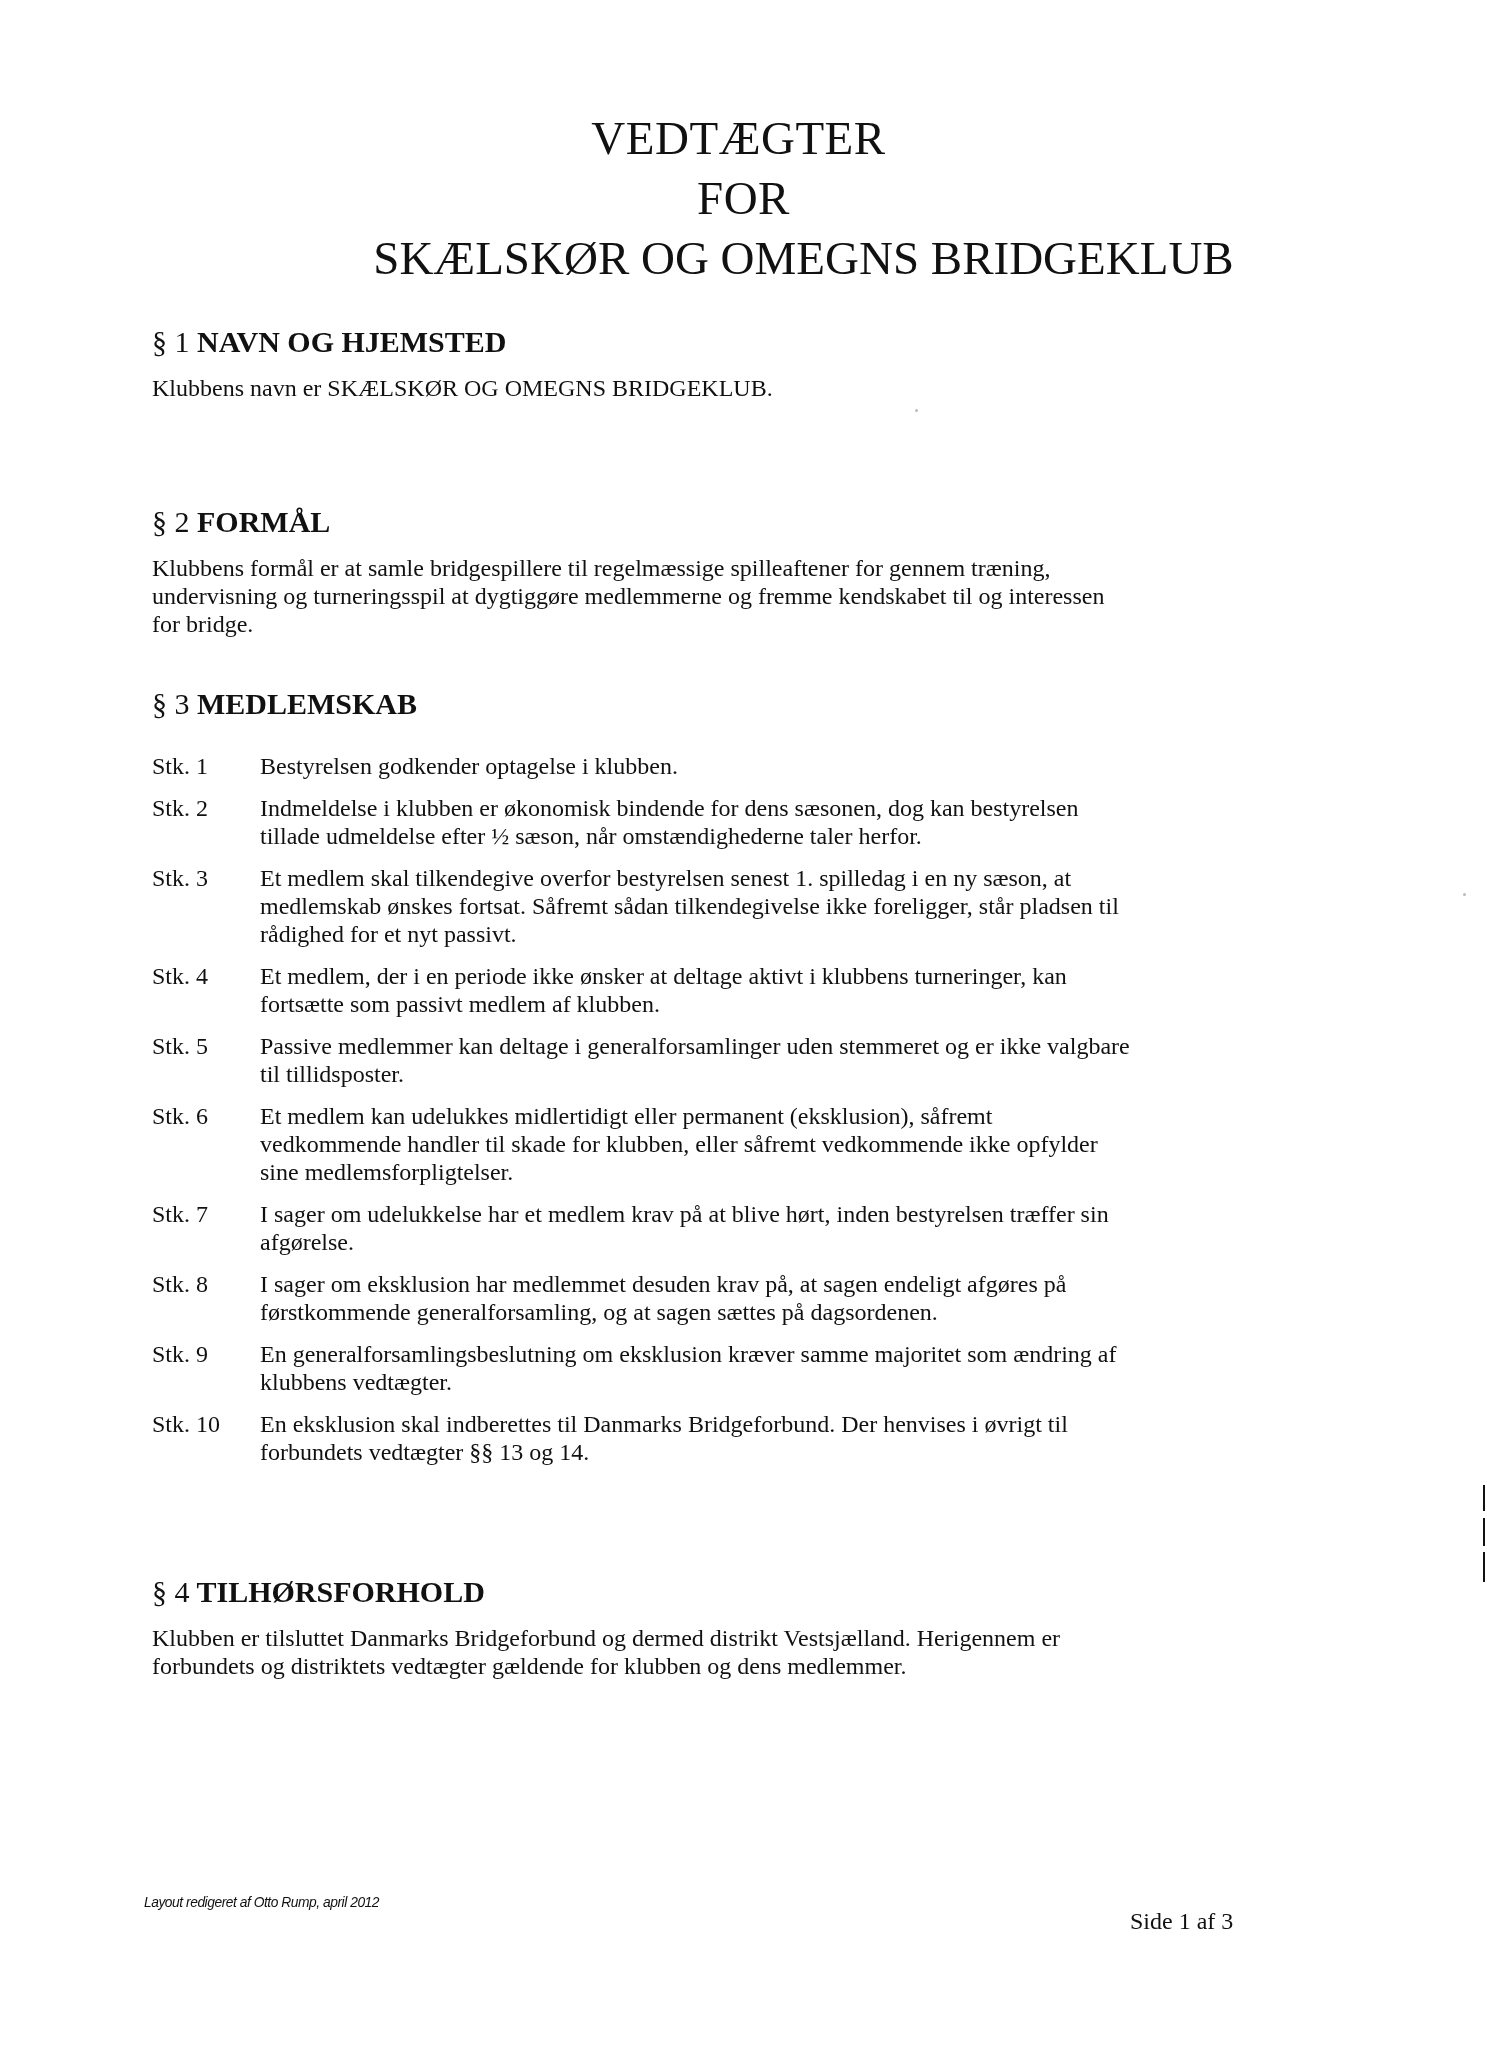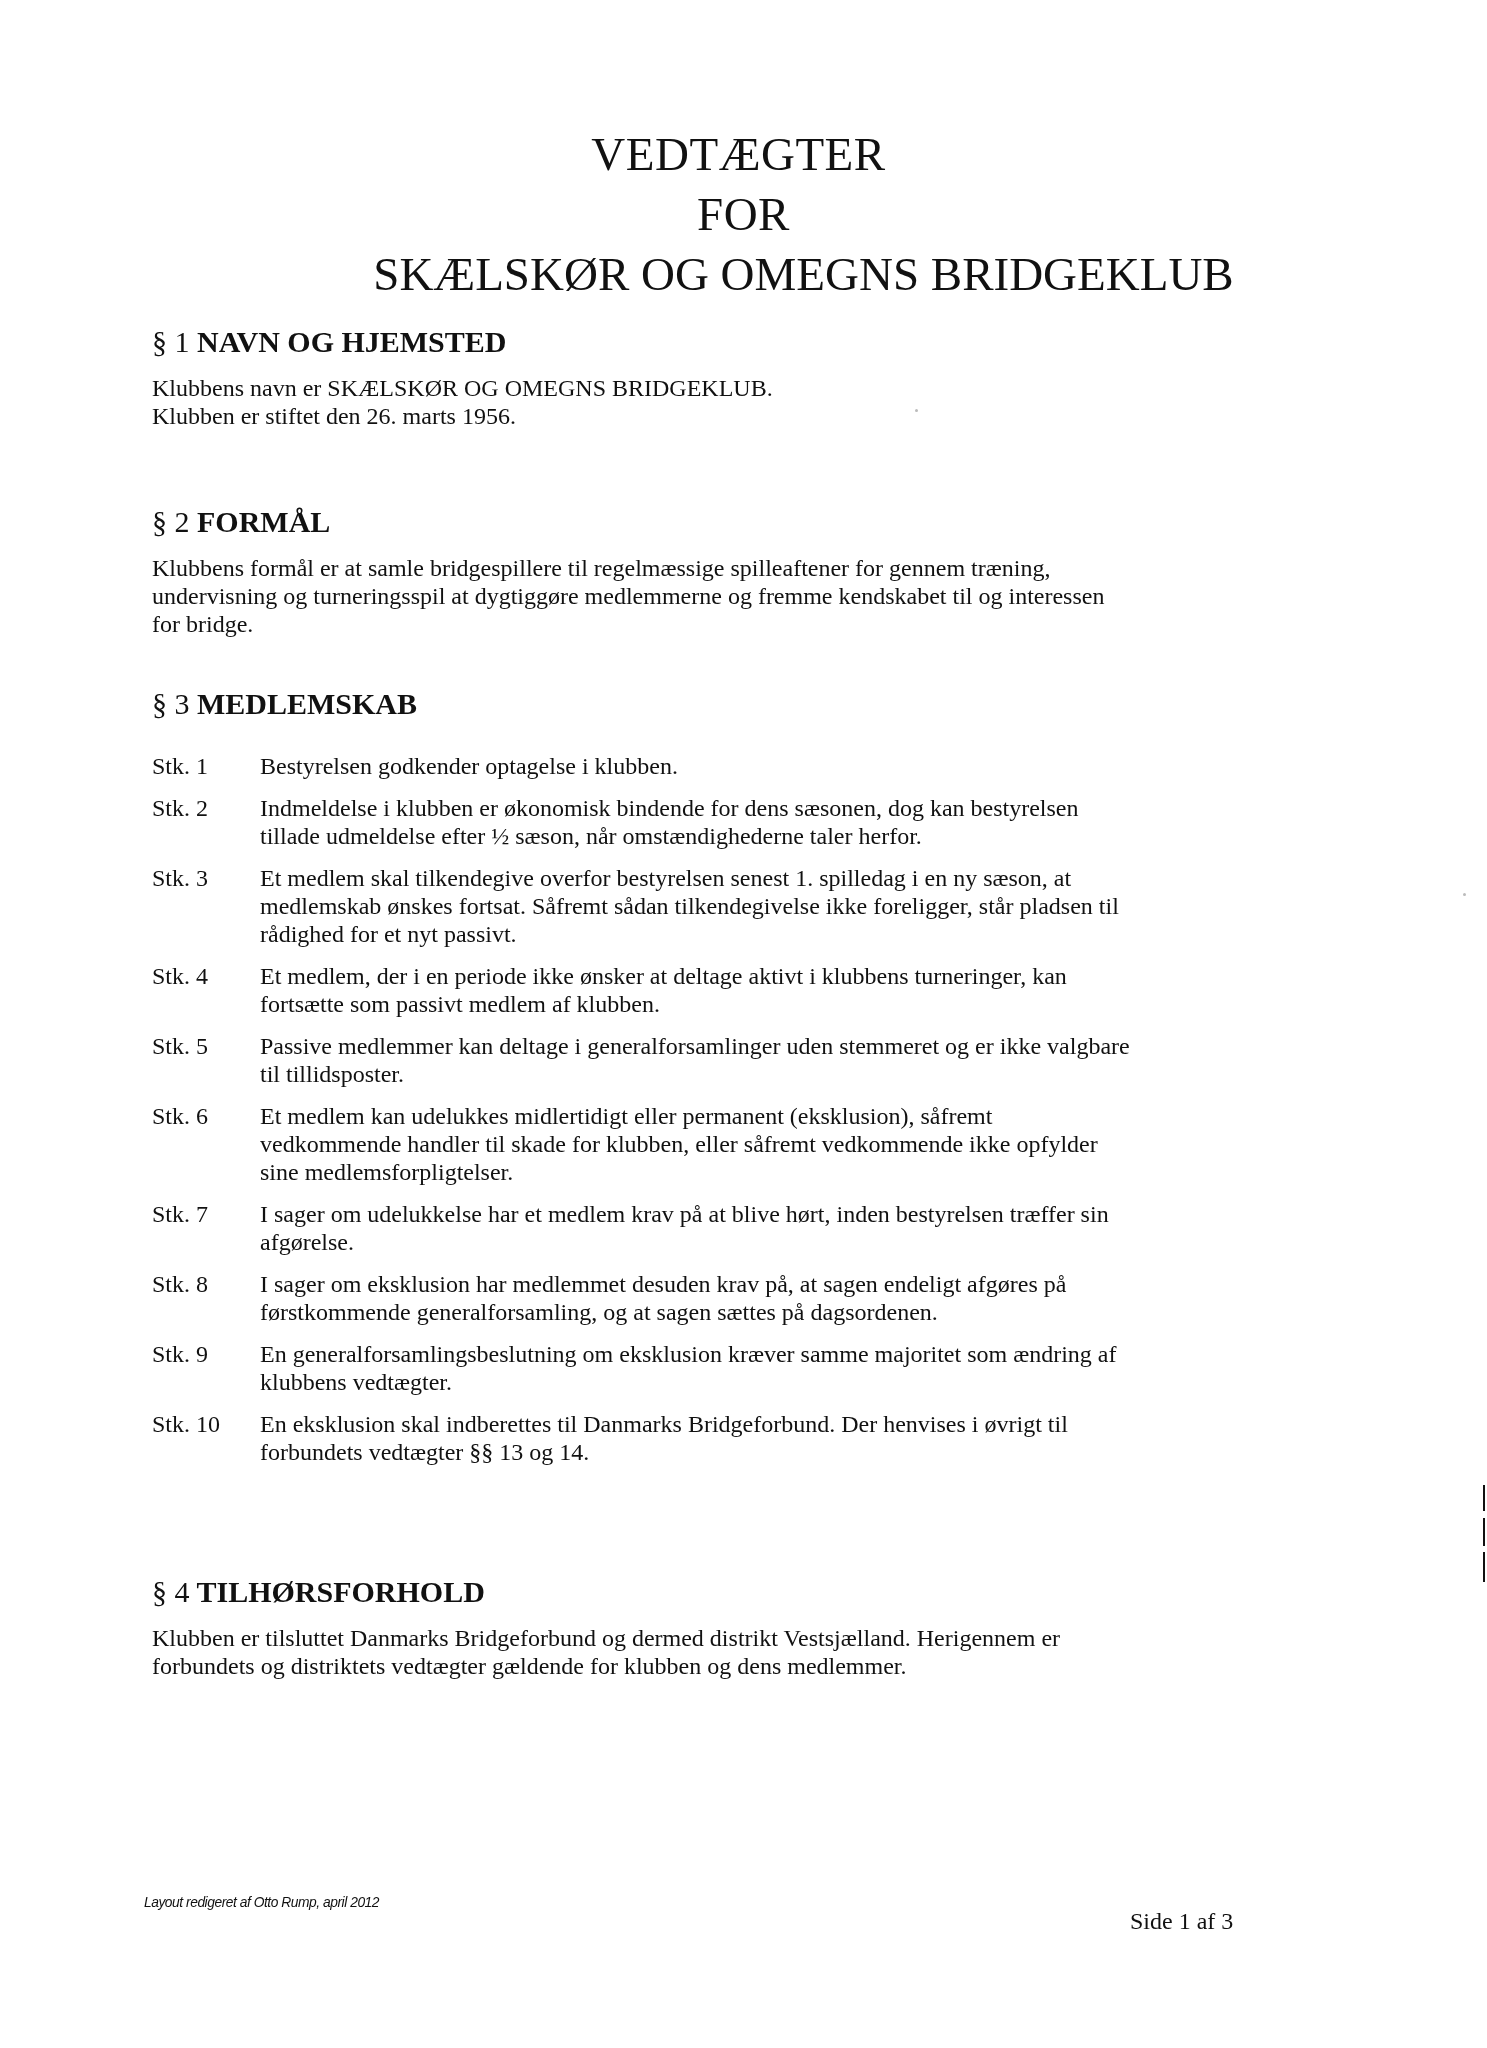--- a/index.html
+++ b/index.html
@@ -1,21 +1,21 @@
 <!DOCTYPE html>
 <html><head>
   <meta charset="utf-8">
   <style>
     html, body { margin: 0; padding: 0; background: #ffffff; }
     body {
       width: 1487px; height: 2048px; position: relative; overflow: hidden;
       font-family: "Liberation Serif", serif; color: #111;
     }
     .page { position: absolute; left: 0; top: 0; width: 1487px; height: 2048px; }
-    .title-block { position: absolute; left: 0; top: 124px; width: 1487px; text-align: center; }
+    .title-block { position: absolute; left: 0; top: 108px; width: 1487px; text-align: center; }
     .title-line { font-size: 47px; line-height: 60px; letter-spacing: 0.5px; font-weight: normal; }
     .title-line.t1 { margin-left: -10px; }
     .title-line.t3 { margin-left: 120px; letter-spacing: 0; }
 
     .section { position: absolute; left: 152px; width: 1120px; }
     .sec-heading { font-size: 30px; font-weight: bold; line-height: 40px; margin: 0; }
     .sec-heading .para { font-weight: normal; }
     .body-text { font-size: 24px; line-height: 28px; margin-top: 12px; }
     .body-text div { white-space: nowrap; }
 
@@ -47,21 +47,20 @@
   </div>
 
   <div class="section" style="top:322px;">
     <h2 class="sec-heading">
       <span class="para">§</span>
       <span class="para">1</span>
       <span>NAVN OG HJEMSTED</span>
     </h2>
     <div class="body-text">
       <div>Klubbens navn er SKÆLSKØR OG OMEGNS BRIDGEKLUB.</div>
-      <div>Klubben er stiftet den 26. marts 1956.</div>
     </div>
   </div>
 
   <div class="section" style="top:502px;">
     <h2 class="sec-heading">
       <span class="para">§</span>
       <span class="para">2</span>
       <span>FORMÅL</span>
     </h2>
     <div class="body-text">

